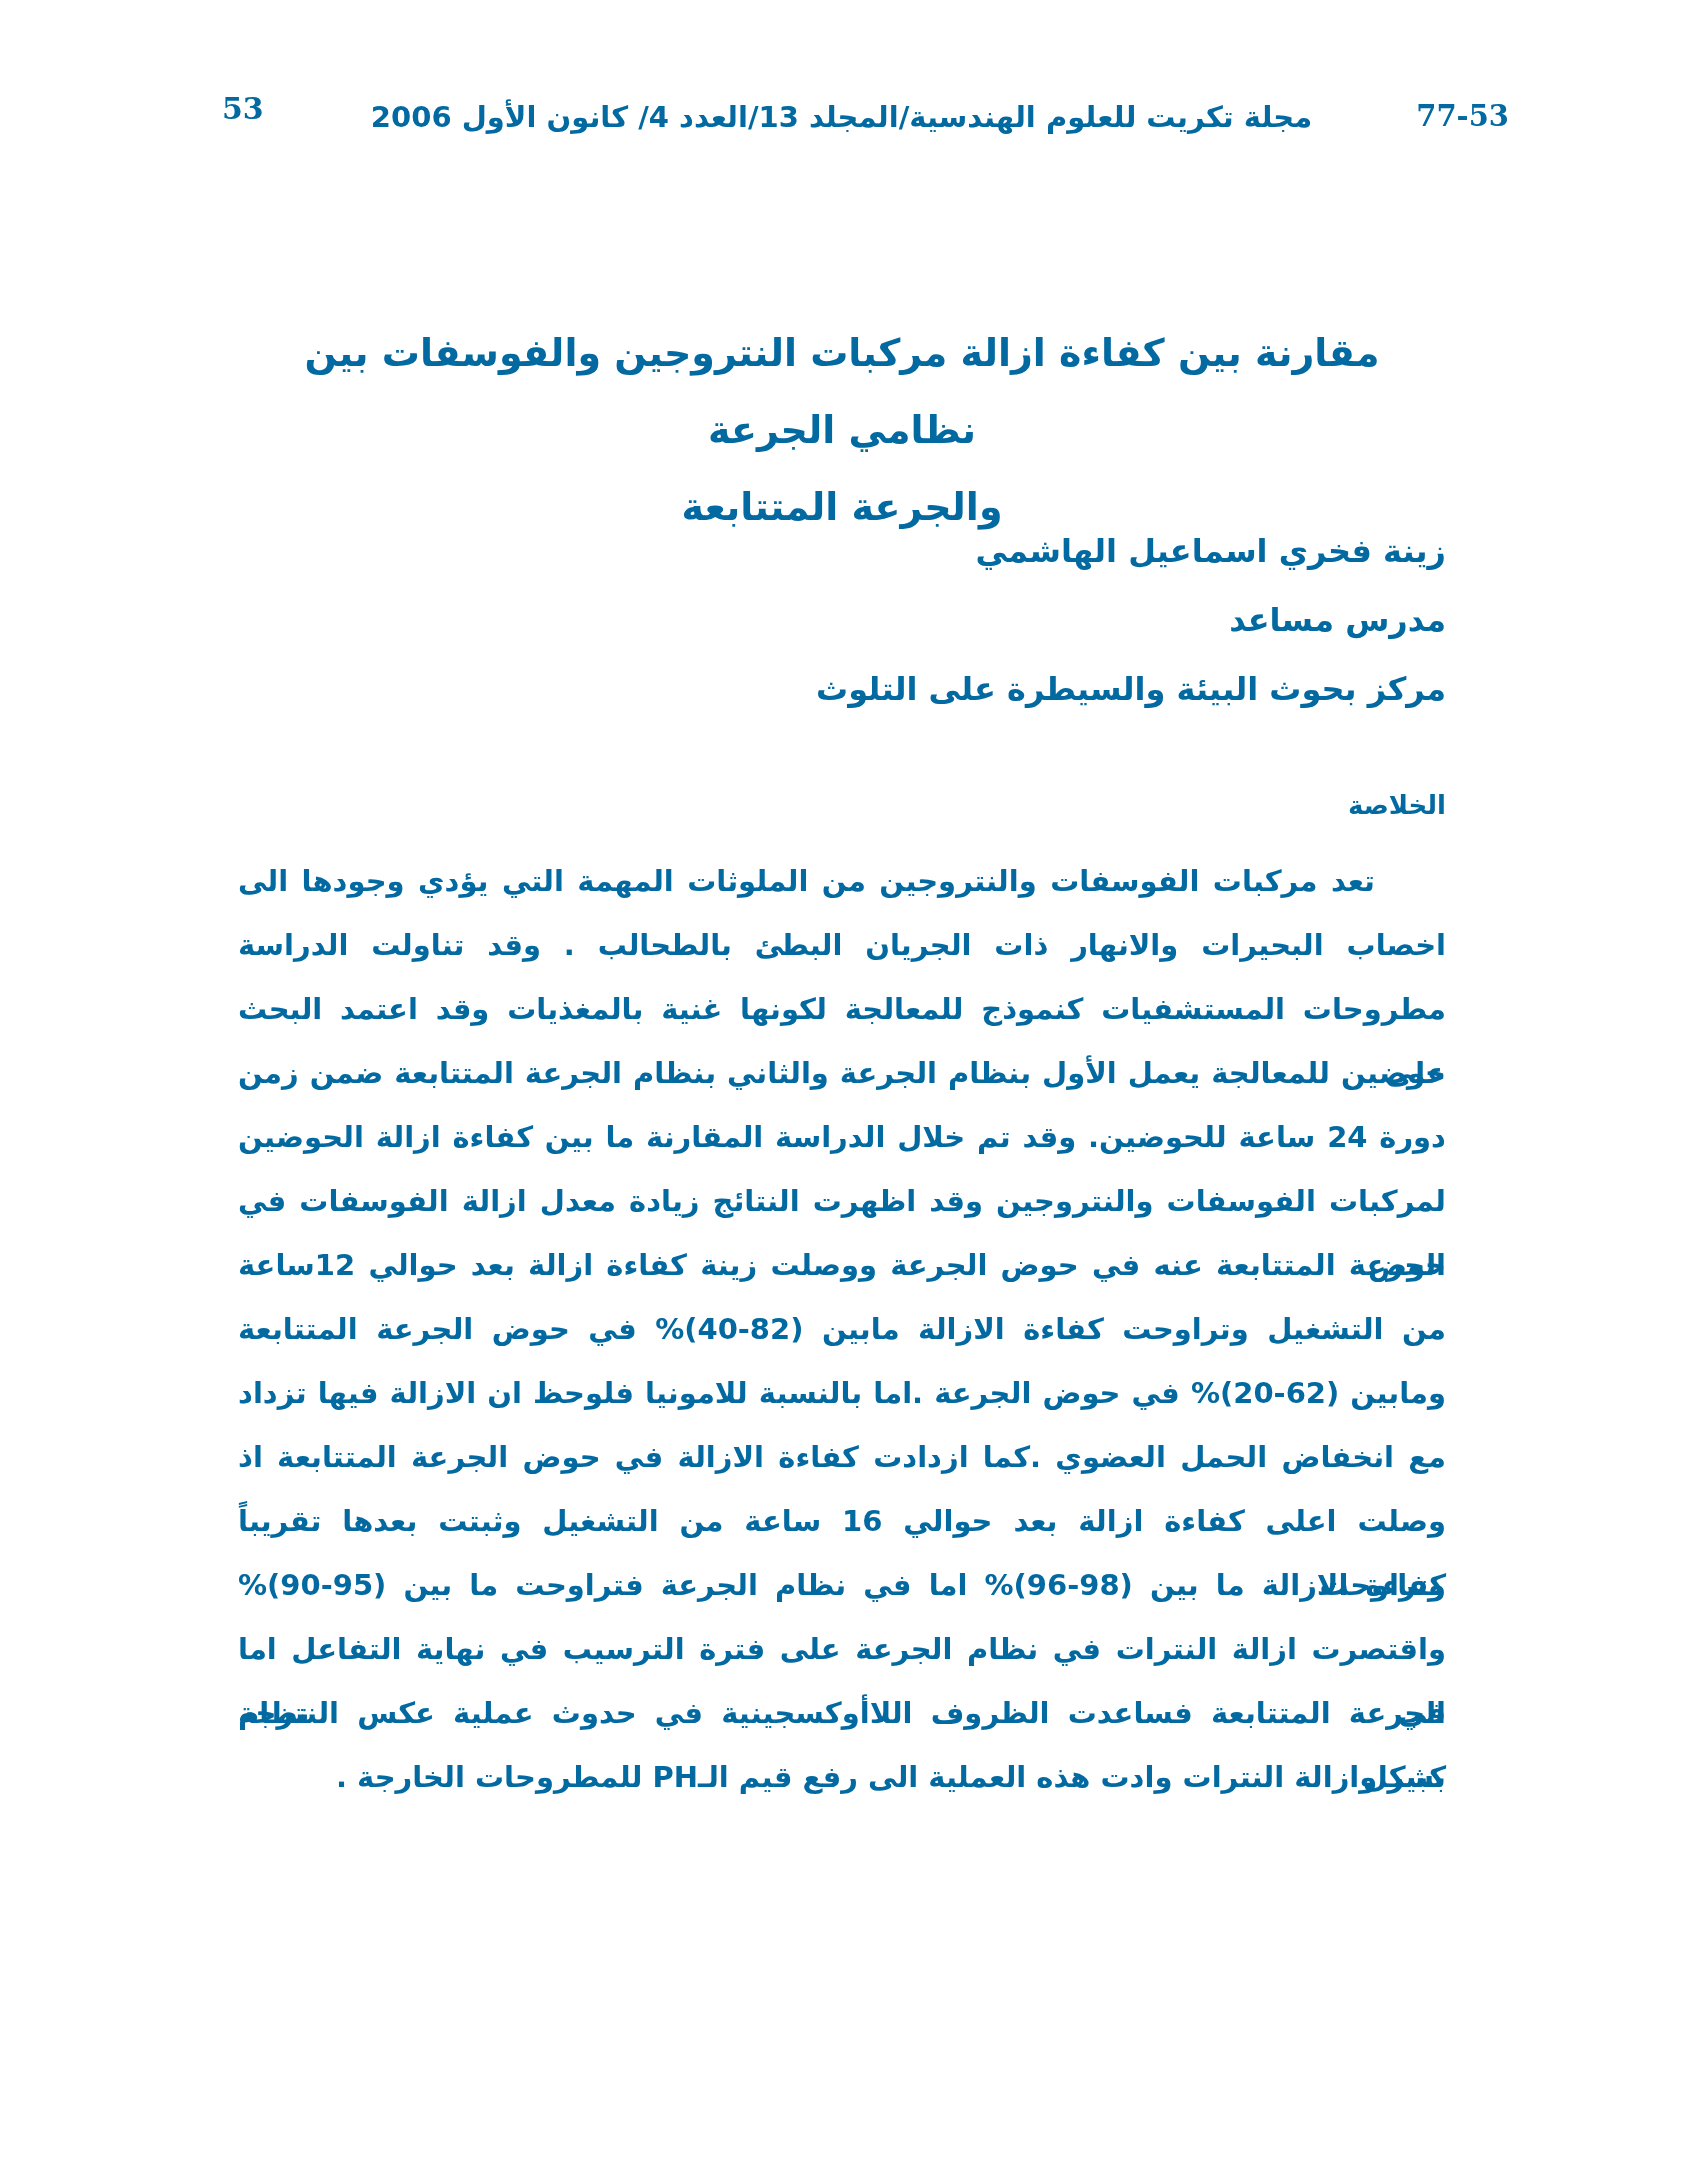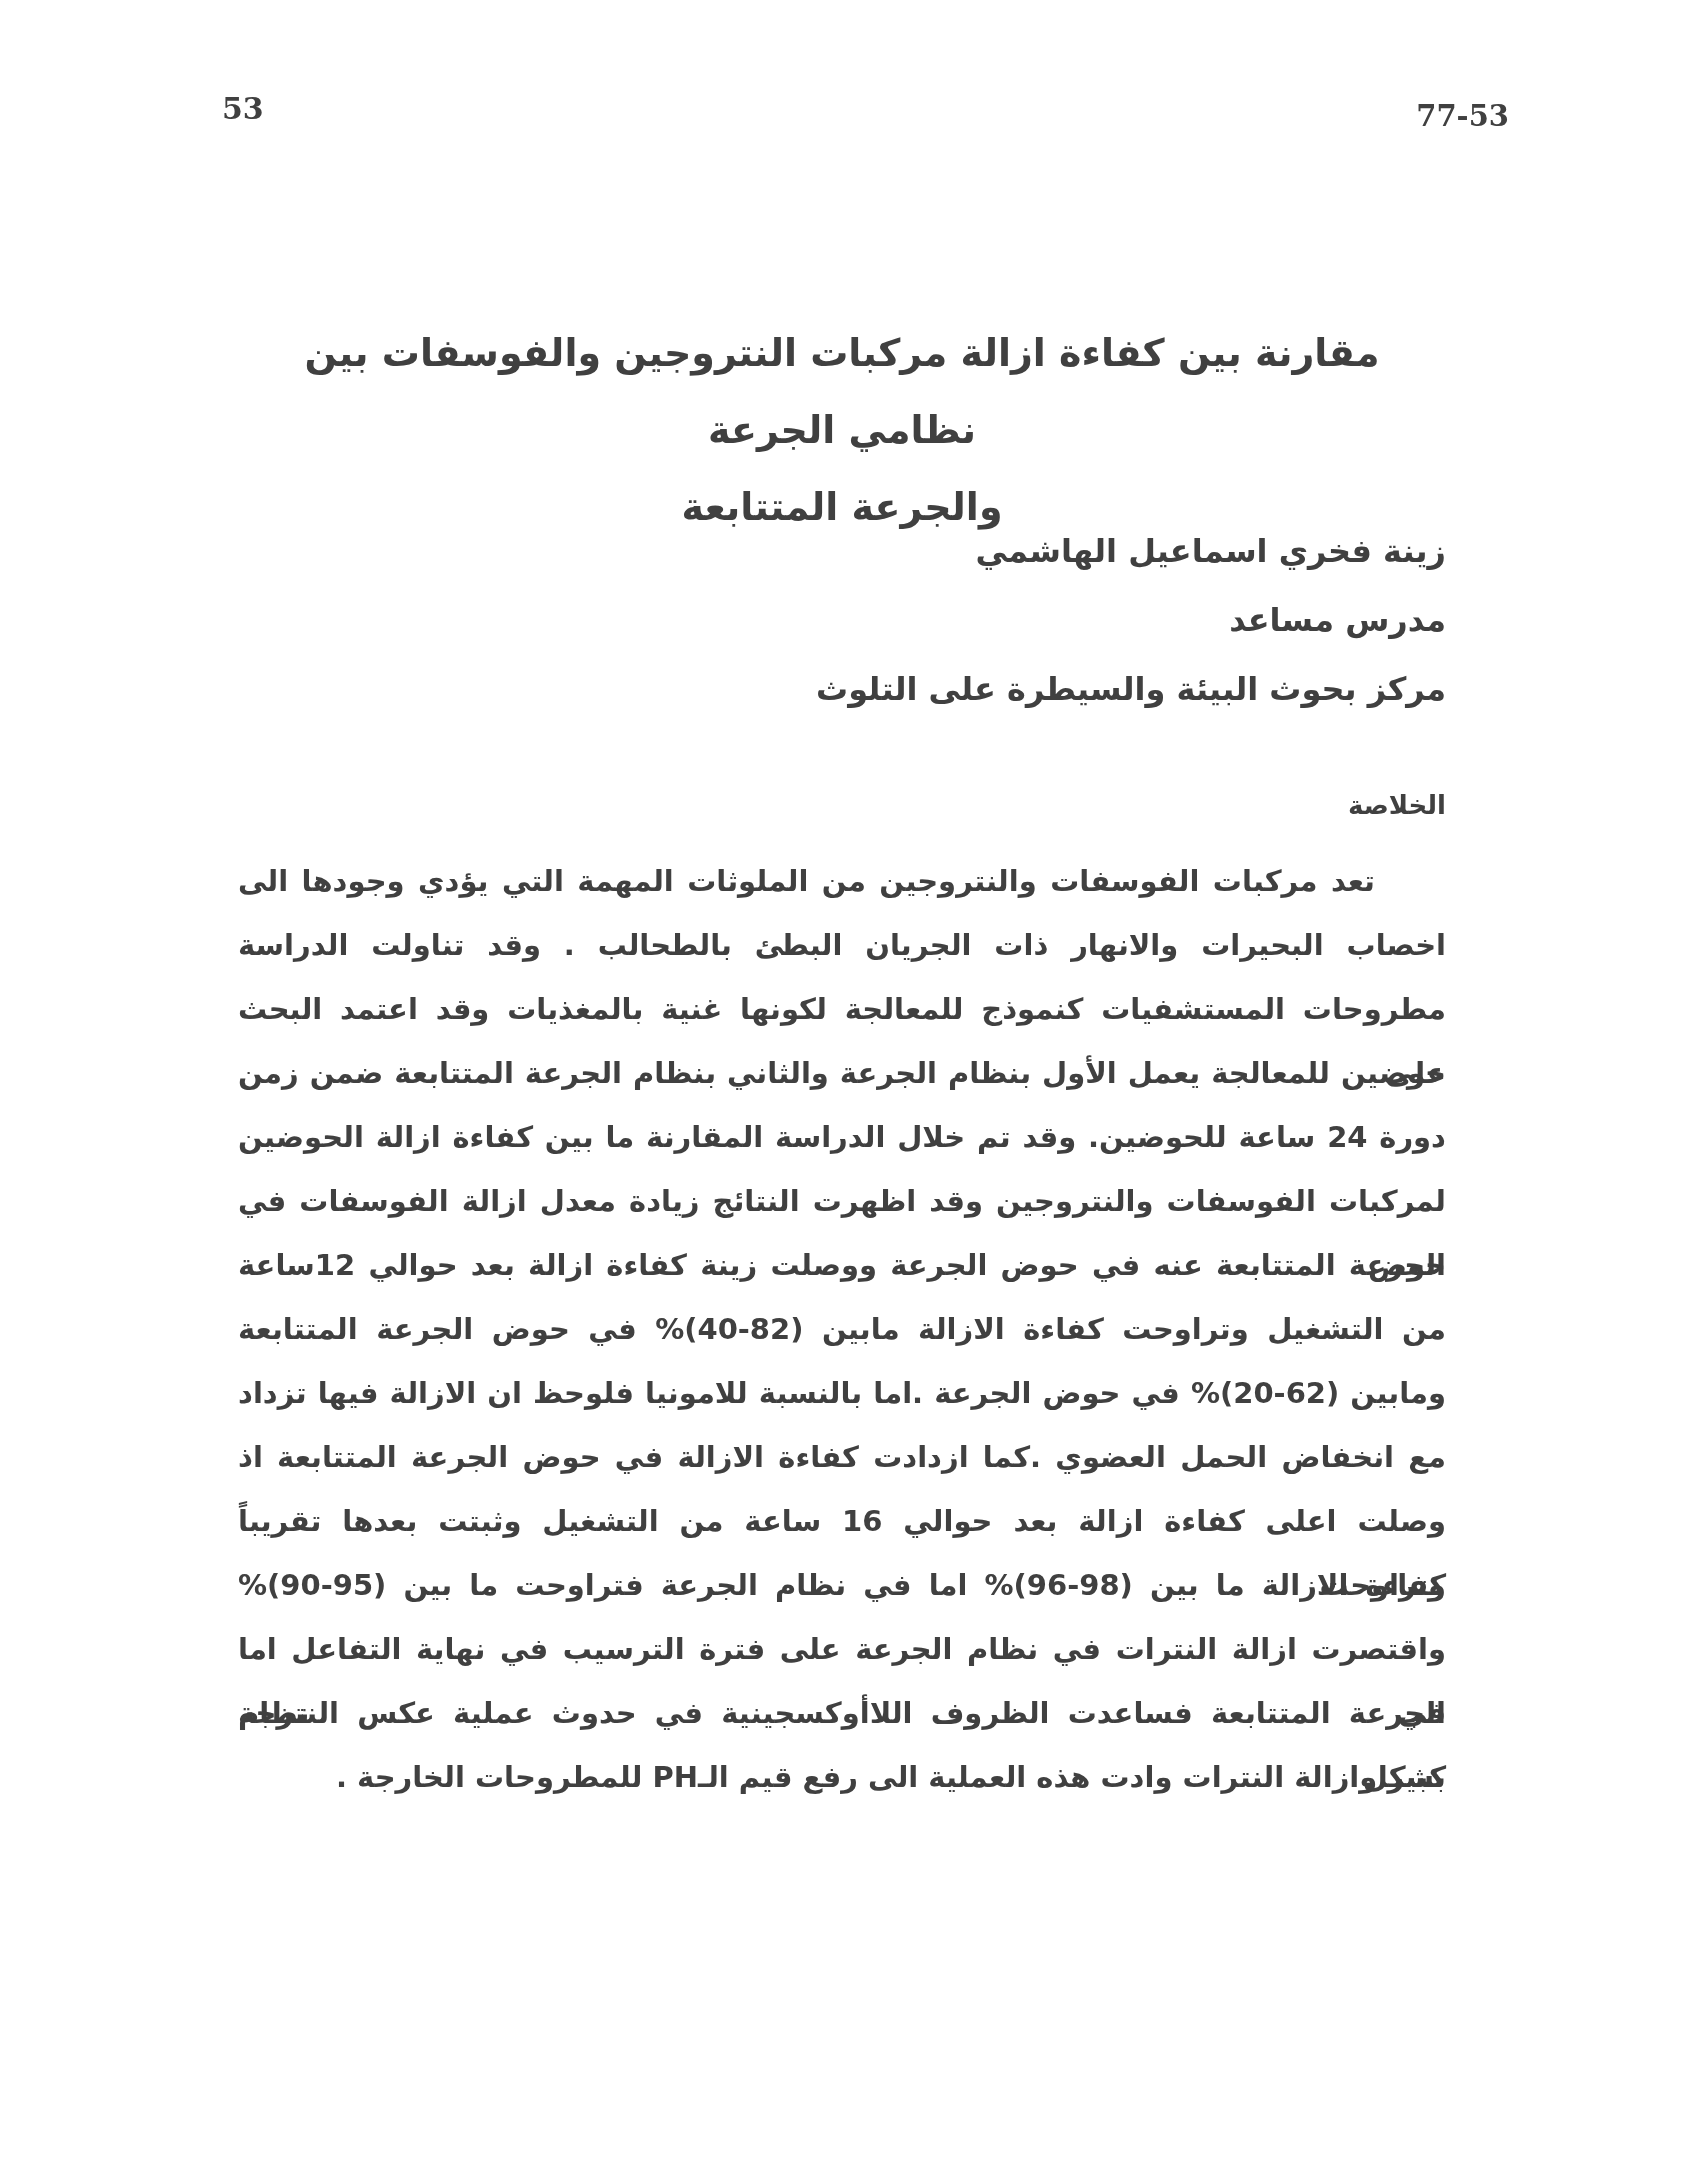--- a/index.html
+++ b/index.html
@@ -1,21 +1,21 @@
 <!DOCTYPE html>
 <html><head>
 <meta charset="utf-8">
 <style>
   html, body { margin: 0; padding: 0; background: #e8e8e8; }
   .page {
     position: relative;
     width: 1683px;
     height: 2178px;
     background: #ffffff;
-    color: #404040;
+    color: #0369a1;
     font-family: "DejaVu Sans", sans-serif;
     overflow: hidden;
     margin: 0 auto;
   }
 
   
   .page-header { position: absolute; top: 0; left: 0; width: 100%; height: 158px; font-weight: bold; }
   .page-number {
     position: absolute; left: 222px; top: 91px;
     font-size: 30px; font-family: "DejaVu Serif", serif; font-weight: bold;
@@ -65,20 +65,21 @@
   .pline-first { text-indent: 71px; }
   .pline-last  { text-align-last: right; }
 </style>
 </head>
 <body>
 
 <div class="page">
 
   <div class="page-header">
     <div class="page-number">53</div>
+    <div class="journal-line">مجلة تكريت للعلوم الهندسية/المجلد 13/العدد 4/ كانون الأول 2006</div>
     <div class="page-range">77-53</div>
   </div>
 
   <div class="title-block">
     <div>مقارنة بين كفاءة ازالة مركبات النتروجين والفوسفات بين نظامي الجرعة</div>
     <div>والجرعة المتتابعة</div>
   </div>
 
   <div class="author-block">
     <div>زينة فخري اسماعيل الهاشمي</div>

